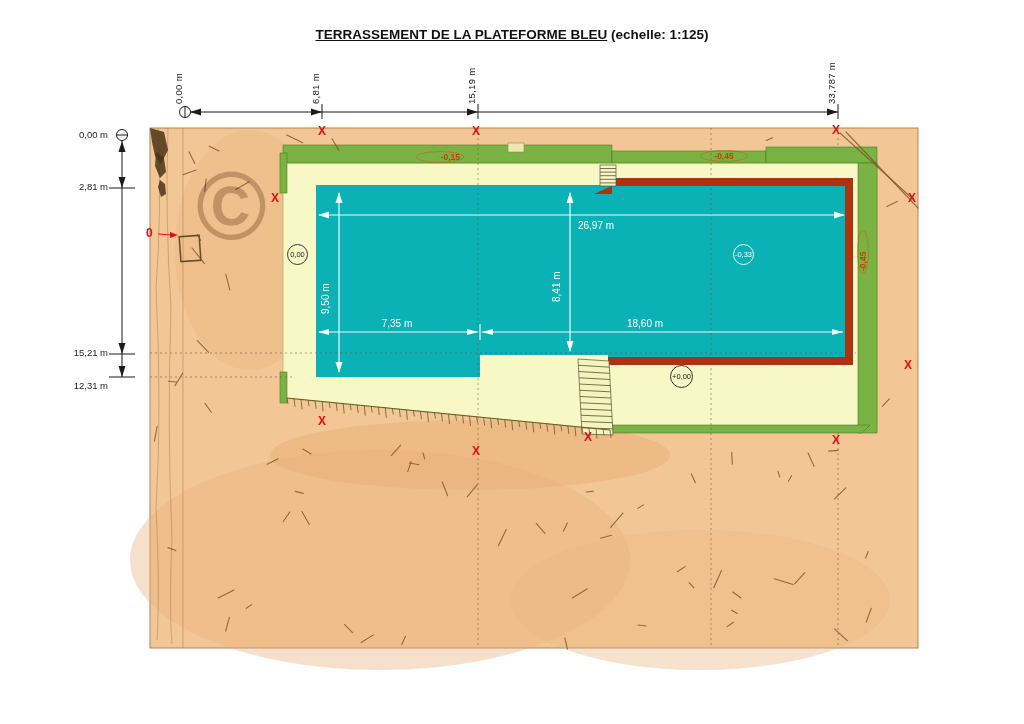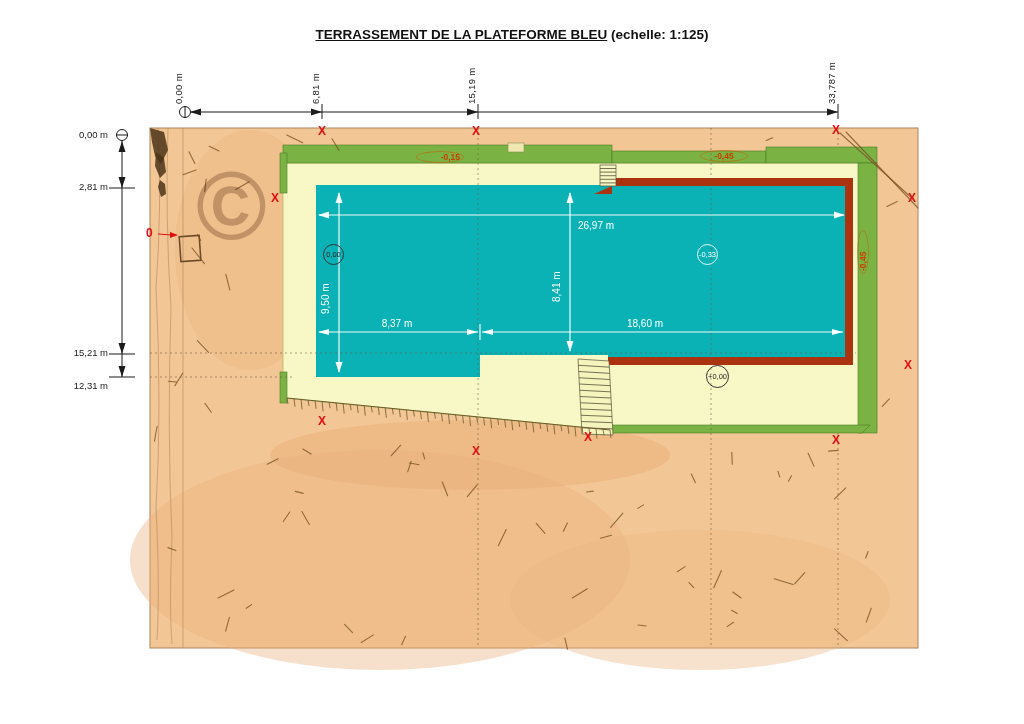--- a/index.html
+++ b/index.html
@@ -37,22 +37,22 @@
   .wlab{position:absolute;color:#fff;font-size:10px;text-align:center;}
   .wvlab{position:absolute;writing-mode:vertical-rl;transform:rotate(180deg);
          color:#fff;font-size:10px;}
   .lvl{position:absolute;font-size:8.5px;font-weight:bold;color:var(--c-level_red,#c84000);
        text-align:center;border:1px solid rgba(204,90,0,.55);border-radius:50%;padding:0 3px;}
   .lvlv{position:absolute;writing-mode:vertical-rl;transform:rotate(180deg);
         font-size:8.5px;font-weight:bold;color:var(--c-level_red,#c84000);
         border:1px solid rgba(204,90,0,.5);border-radius:50%;padding:2px 0;}
   .spot{position:absolute;border-radius:50%;display:flex;align-items:center;
         justify-content:center;font-size:7.5px;z-index:3;}
-  .spot.dark{border:1px solid #333;color:#222;margin-left:36px;}
-  .spot.light{border:1px solid rgba(255,255,255,.9);color:#fff;}
+  .spot.dark{border:1px solid #333;color:#222;}
+  .spot.light{border:1px solid rgba(255,255,255,.9);color:#fff;margin-left:36px;}
   .xmark{position:absolute;z-index:3;color:var(--c-mark_red,#e01010);font-weight:bold;
          font-size:12px;transform:translate(-50%,-55%);}
   .origin0{position:absolute;z-index:3;color:var(--c-mark_red,#e01010);
            font-weight:bold;font-size:12px;}
 </style>
 </head>
 <body>
 
 <div class="page">
 
@@ -329,21 +329,21 @@
   <div class="vlabel overlay" style="left:826px;top:38px;height:66px;">33,787 m</div>
 
   <div class="hlabel overlay" style="left:62px;top:129px;">0,00 m</div>
   <div class="hlabel overlay" style="left:62px;top:181px;">2,81 m</div>
   <div class="hlabel overlay" style="left:62px;top:347px;">15,21 m</div>
   <div class="hlabel overlay" style="left:62px;top:380px;">12,31 m</div>
 
   <div class="wlab overlay" style="left:560px;top:196px;width:72px;margin-top:24px;">26,97 m</div>
   <div class="wvlab overlay" style="left:320px;top:252px;height:62px;">9,50 m</div>
   <div class="wvlab overlay" style="left:551px;top:240px;height:62px;">8,41 m</div>
-  <div class="wlab overlay" style="left:365px;top:318px;width:64px;">8,37 m</div>
+  <div class="wlab overlay" style="left:365px;top:318px;width:64px;">7,35 m</div>
   <div class="wlab overlay" style="left:612px;top:318px;width:66px;">18,60 m</div>
 
   <div class="lvl overlay" style="left:416px;top:151px;width:40px;text-align:right;">-0,15</div>
   <div class="lvl overlay" style="left:700px;top:150px;width:40px;">-0,45</div>
   <div class="lvlv overlay" style="left:857px;top:230px;height:38px;">-0,45</div>
 
   <div class="spot dark" style="left:287px;top:244px;width:19px;height:19px;">0,00</div>
   <div class="spot light" style="left:697px;top:244px;width:19px;height:19px;">-0,33</div>
   <div class="spot dark" style="left:670px;top:365px;width:21px;height:21px;">+0,00</div>
 

